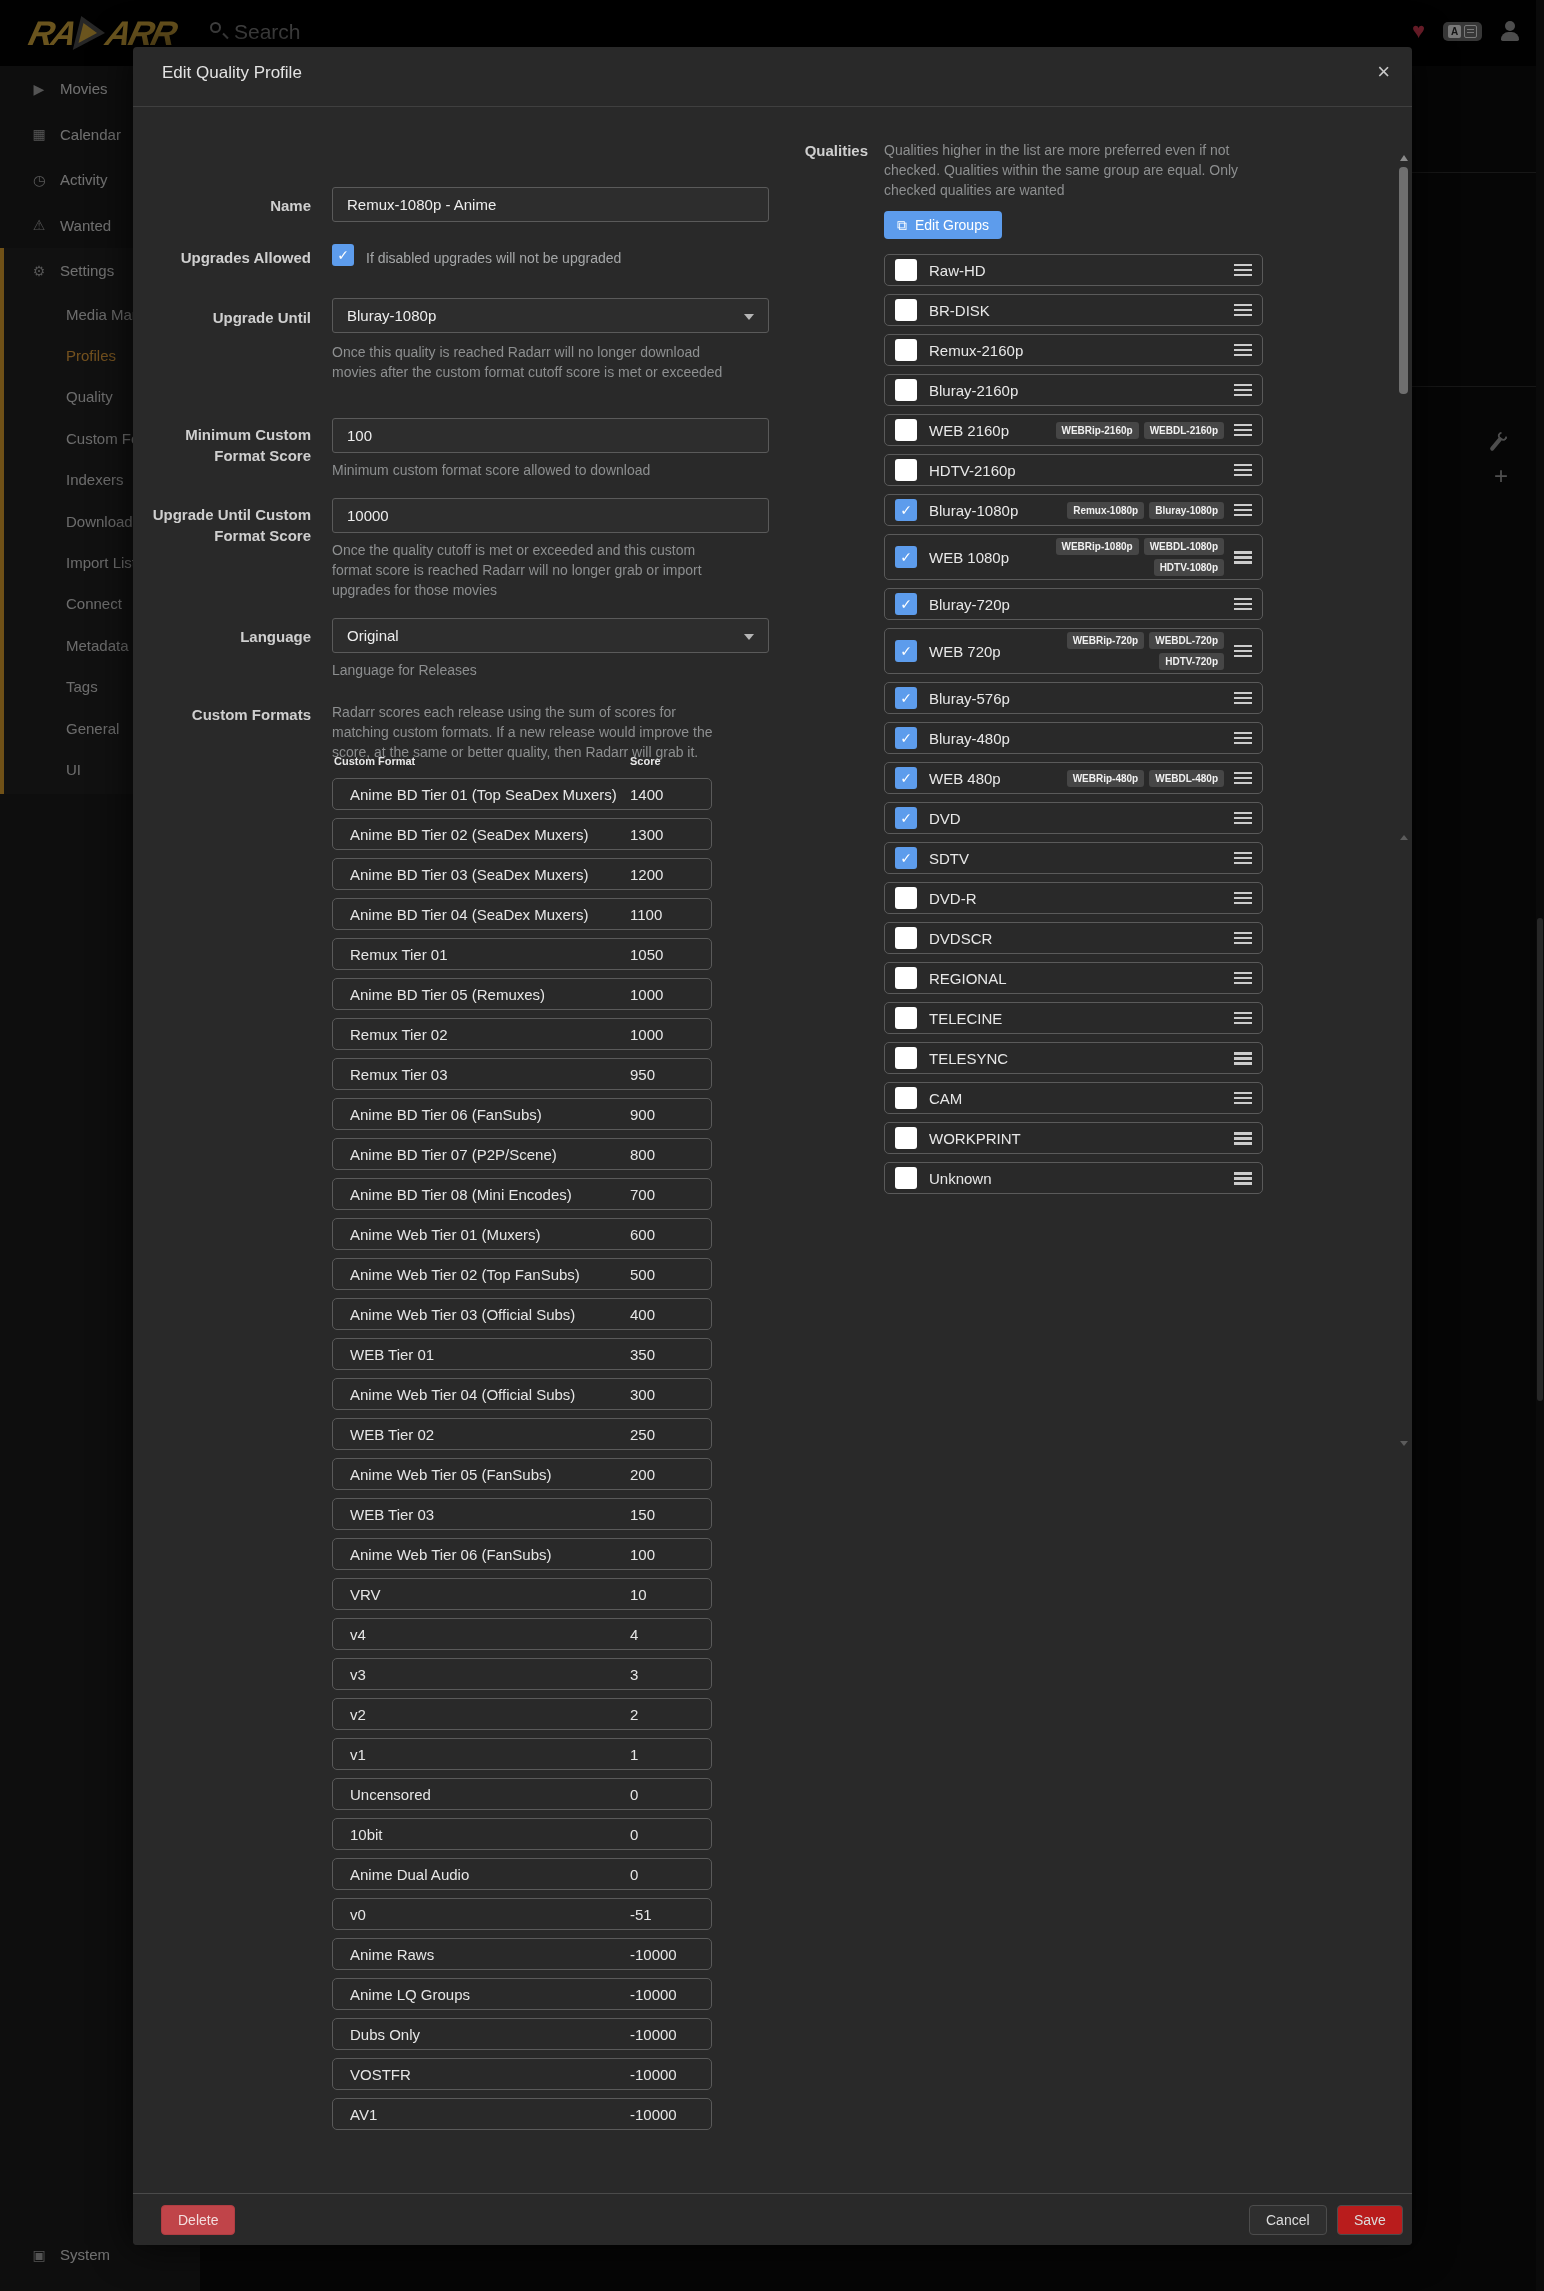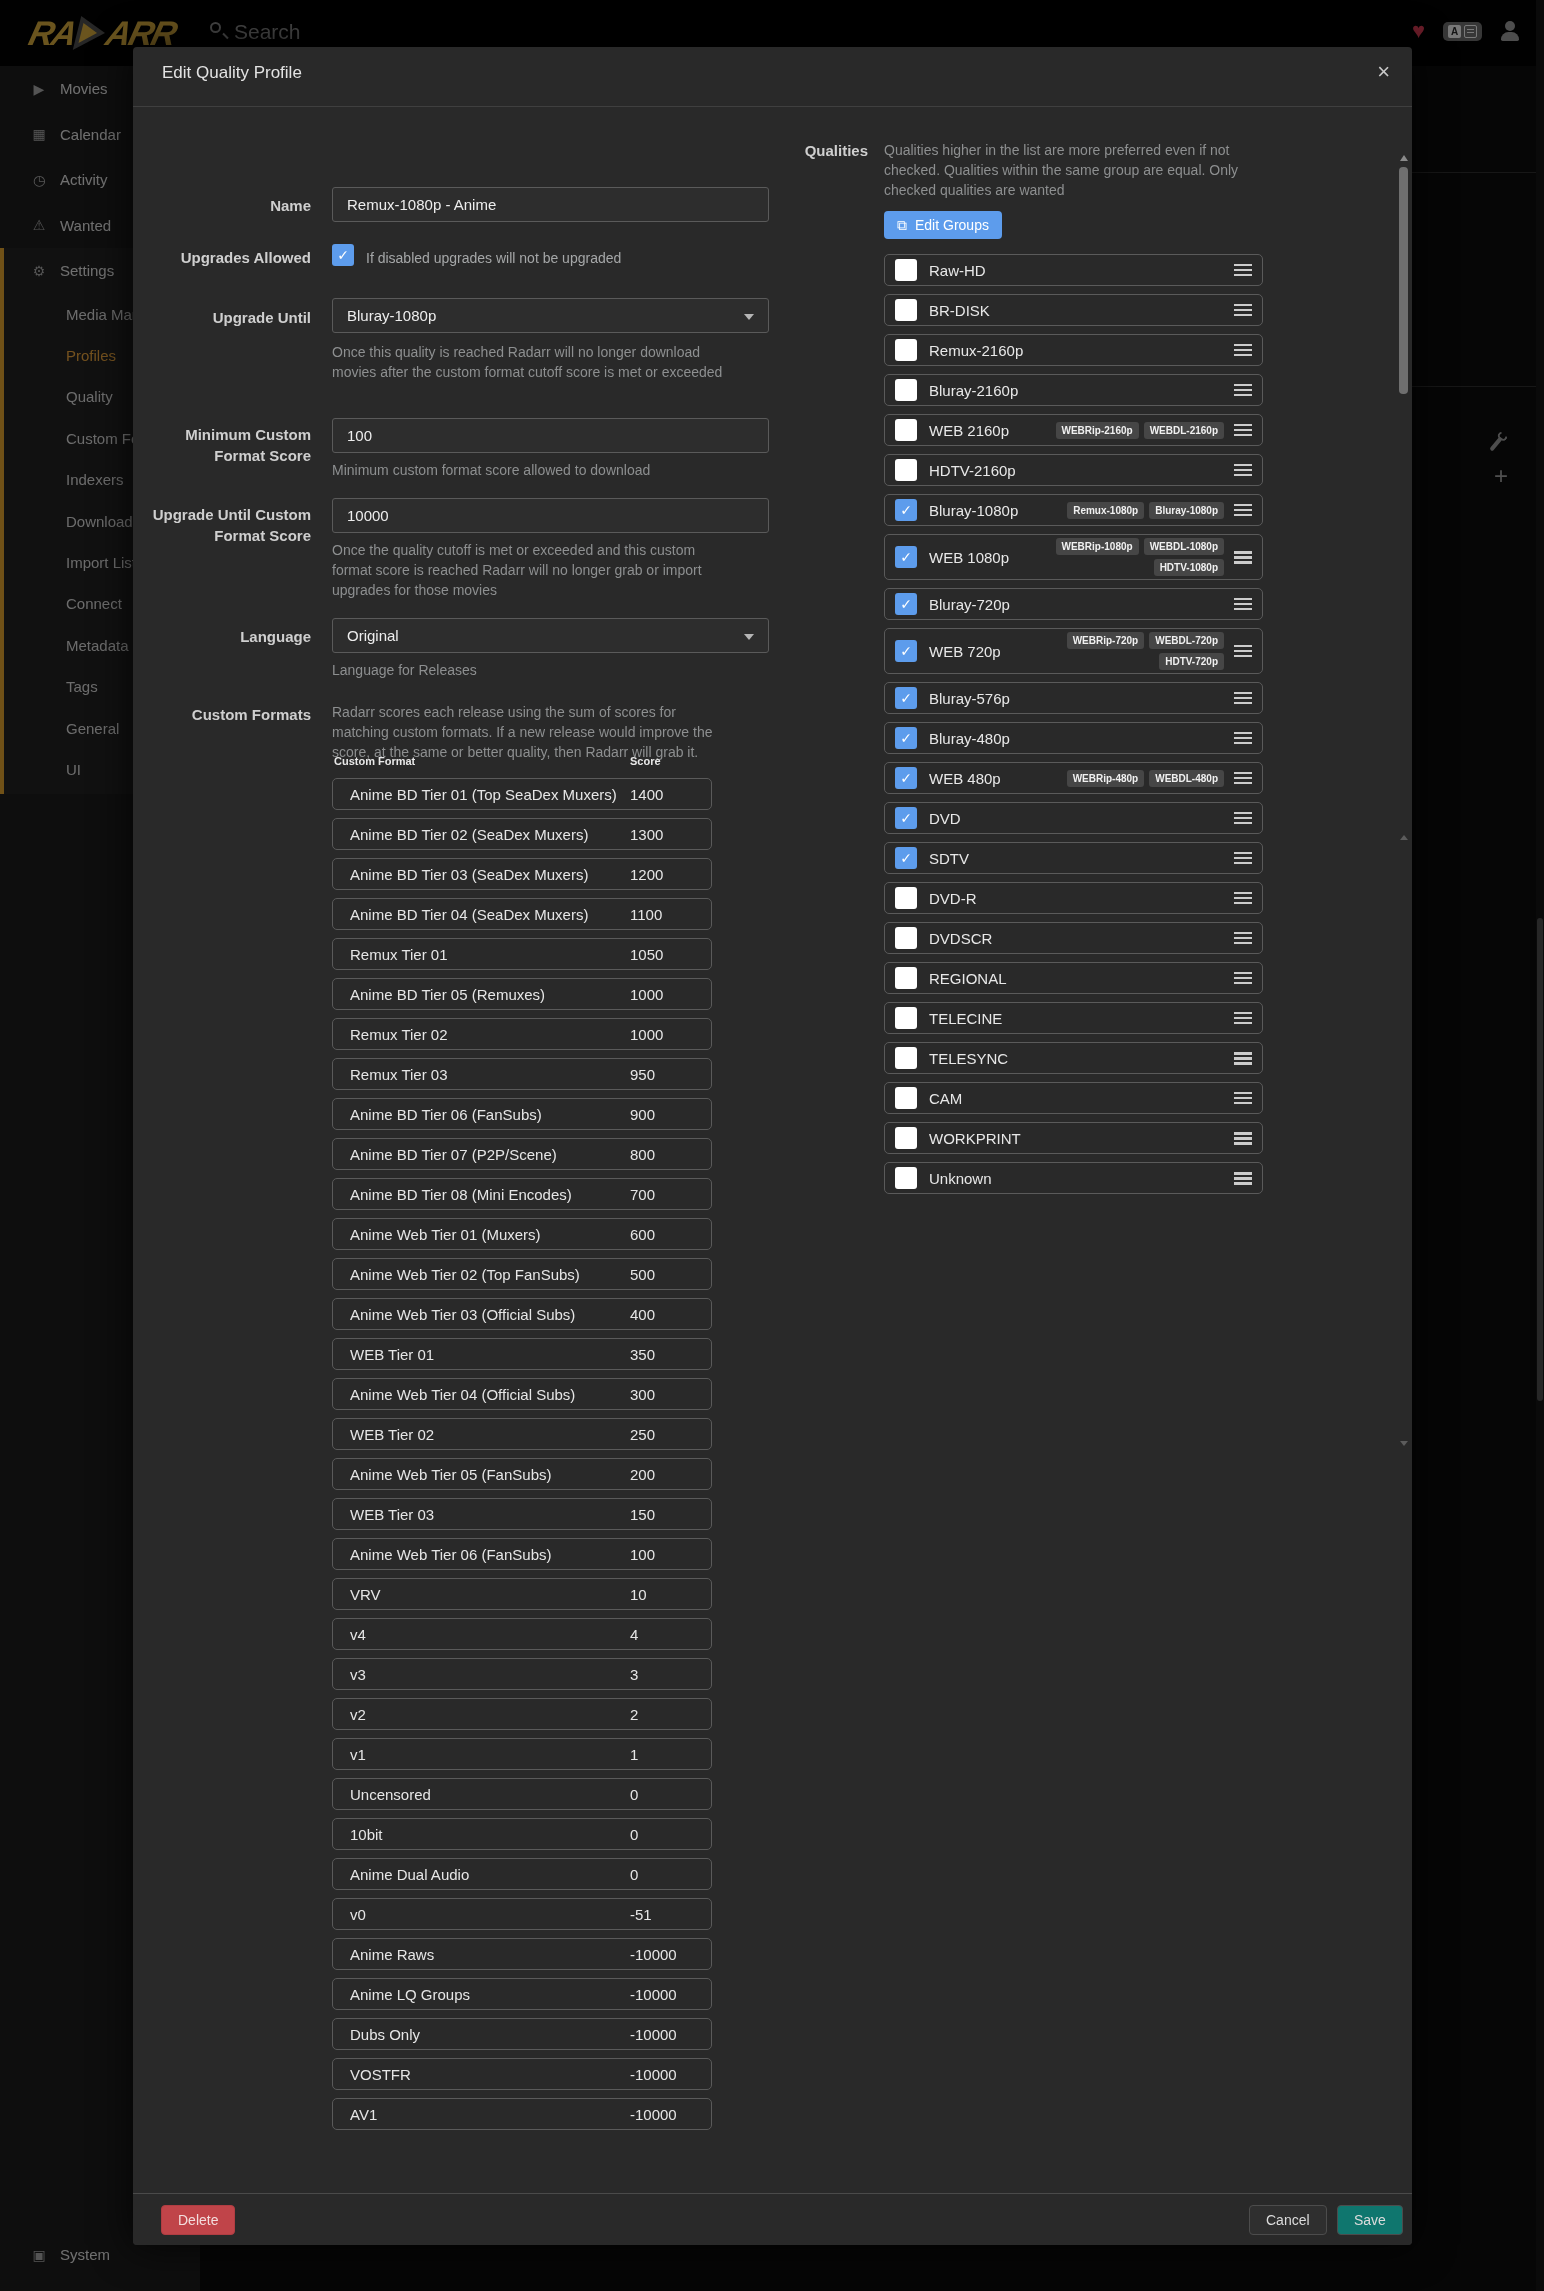--- a/index.html
+++ b/index.html
@@ -89,21 +89,21 @@
 
   
   .m-scroll-arrow{position:absolute;left:1267px;width:0;height:0;border-left:4px solid transparent;border-right:4px solid transparent;}
   .m-scroll-thumb{position:absolute;left:1266px;top:68px;width:9px;height:227px;background:#6f6f6f;border-radius:4px;}
 
   
   .m-footer{position:absolute;left:0;top:2146px;width:1279px;height:52px;border-top:1px solid #4a4a4a;background:#292929;border-radius:0 0 4px 4px;}
   .btn{position:absolute;top:11px;height:30px;border-radius:4px;font-size:14px;padding:0 16px;cursor:pointer;}
   .btn-delete{left:28px;background:#c04449;border:1px solid #b03d42;color:#f3dddd;}
   .btn-cancel{left:1116px;background:#2f2f2f;border:1px solid #4c4c4c;color:#dcdcdc;}
-  .btn-save{left:1204px;background:#0f766e;border:1px solid #4c4c4c;color:#dcdcdc;text-align:right;}
+  .btn-save{left:1204px;background:#b91c1c;border:1px solid #4c4c4c;color:#dcdcdc;text-align:right;}
 </style>
 </head>
 <body>
 
 <div class="app">
 
   <div class="topbar">
     <div class="logo">
       <span class="logo-txt">RA</span>
       <span class="logo-tri">

